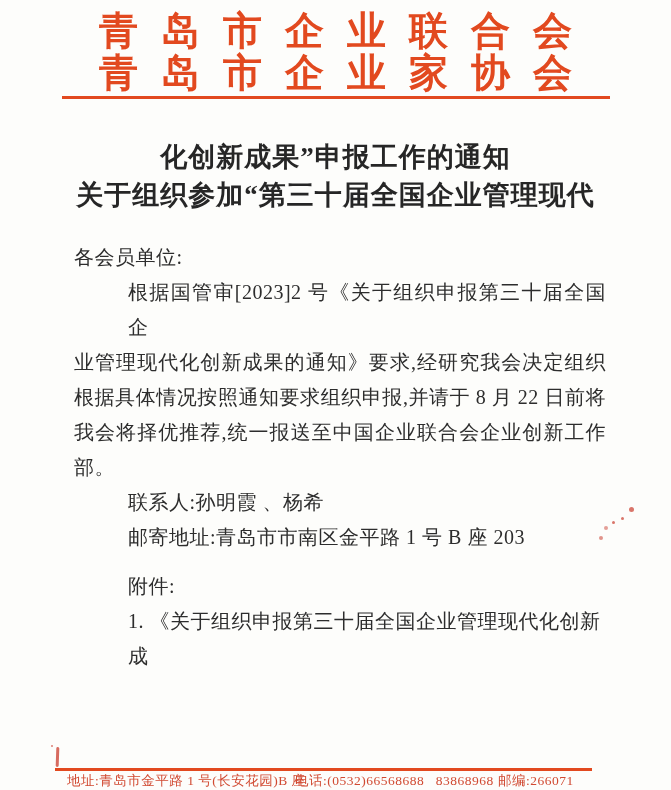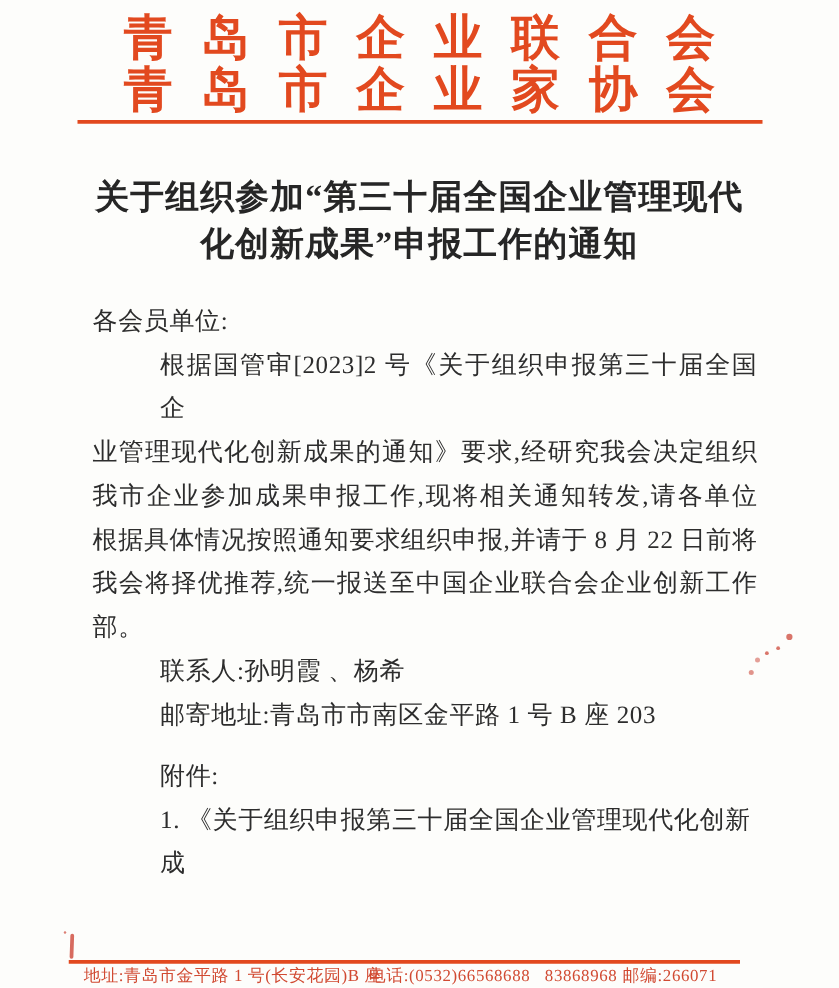--- a/index.html
+++ b/index.html
@@ -81,30 +81,29 @@
 
 <div class="page">
 
   <div class="letterhead">
     <div class="lh-line">青岛市企业联合会</div>
     <div class="lh-line">青岛市企业家协会</div>
   </div>
   <div class="red-rule"></div>
 
   <div class="doc-title">
+    <div>化创新成果”申报工作的通知</div>
     <div>关于组织参加“第三十届全国企业管理现代</div>
-    <div>化创新成果”申报工作的通知</div>
   </div>
 
   <div class="body-text">
     <div class="plain">各会员单位:</div>
 
     <div class="jline first">根据国管审[2023]2 号《关于组织申报第三十届全国企</div>
     <div class="jline">业管理现代化创新成果的通知》要求,经研究我会决定组织</div>
-    <div class="jline">我市企业参加成果申报工作,现将相关通知转发,请各单位</div>
     <div class="jline">根据具体情况按照通知要求组织申报,并请于 8 月 22 日前将</div>
     <div class="jline">我会将择优推荐,统一报送至中国企业联合会企业创新工作</div>
     <div class="plain">部。</div>
 
     <div class="plain indent">联系人:孙明霞 、杨希</div>
     <div class="plain indent">邮寄地址:青岛市市南区金平路 1 号 B 座 203</div>
 
     <div class="plain indent attach-label">附件:</div>
     <div class="plain indent">1. 《关于组织申报第三十届全国企业管理现代化创新成</div>
 

